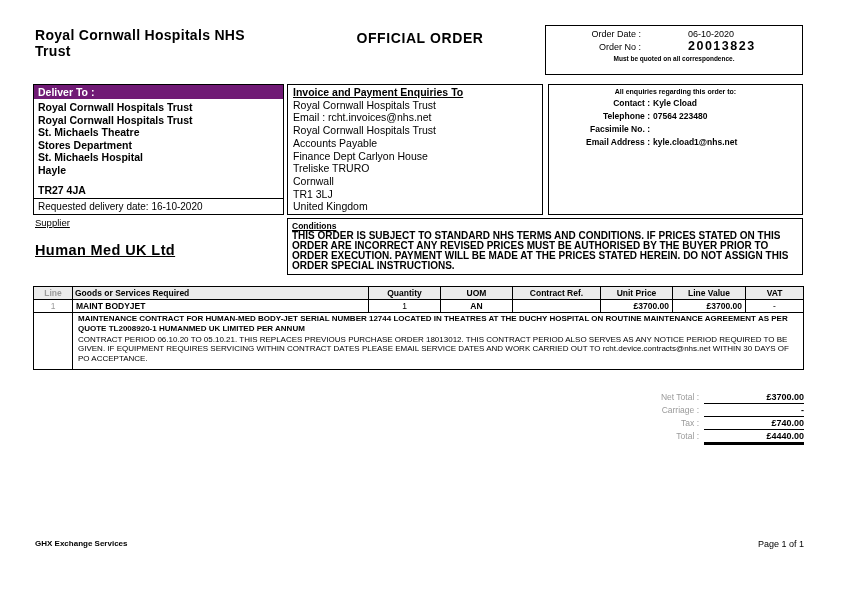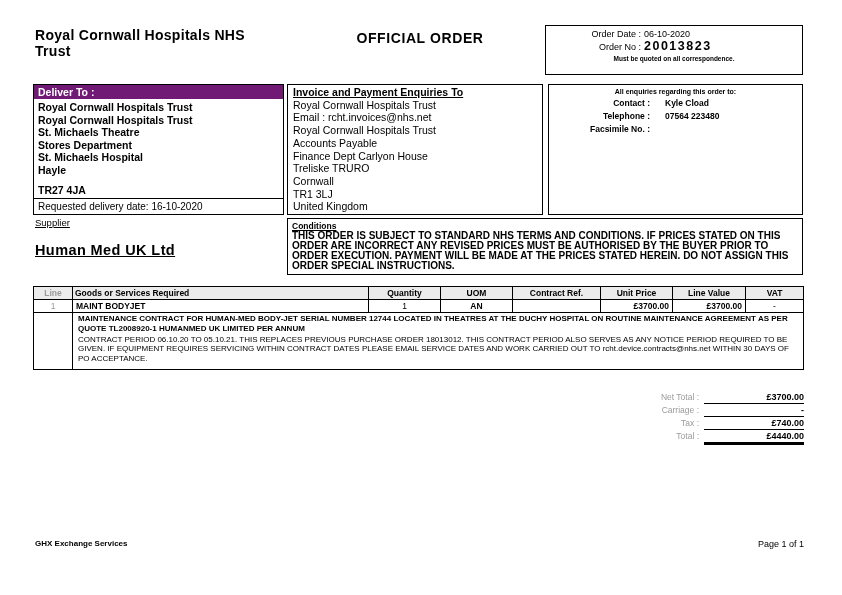--- a/index.html
+++ b/index.html
@@ -5,40 +5,40 @@
   * { margin:0; padding:0; box-sizing:border-box; }
   html,body { background:#fff; }
   body { font-family:"Liberation Sans", sans-serif; color:#000; }
   .page { position:relative; width:842px; height:595px; background:#fff; overflow:hidden; }
 
   
   .trust-name { position:absolute; left:35px; top:27px; width:245px; font-size:14px; font-weight:bold; line-height:16px; letter-spacing:.3px; }
   .doc-title  { position:absolute; left:300px; top:30px; width:240px; text-align:center; font-size:14px; font-weight:bold; letter-spacing:.6px; }
 
   .order-box { position:absolute; left:545px; top:25px; width:258px; height:50px; border:1px solid #000; padding:3px 6px 0 6px; }
-  .ob-row { display:grid; grid-template-columns:92px 1fr; align-items:baseline; }
+  .ob-row { display:grid; grid-template-columns:92px 1fr; align-items:baseline;gap:44px; }
   .ob-label { text-align:right; font-size:9px; padding-right:3px; }
   .ob-value { font-size:9px; }
   .ob-orderno { font-size:12.5px; font-weight:bold; letter-spacing:1.5px; }
   .ob-note { margin-top:2px; text-align:center; font-size:6.5px; font-weight:bold; }
 
   
   .info-box { position:absolute; top:84px; border:1px solid #000; background:#fff; }
   .deliver-box { left:33px; width:251px; height:131px; display:flex; flex-direction:column; }
   .deliver-head { background:#701a75; color:#fff; font-weight:bold; font-size:10.5px; padding:1px 4px; }
   .deliver-lines { flex:1; padding:2px 4px; font-weight:bold; font-size:10.5px; line-height:12.6px; }
   .gap-top { margin-top:7px; }
   .deliver-req { border-top:1px solid #000; padding:2px 4px 3px 4px; font-size:10px; }
 
   .invoice-box { left:287px; width:256px; height:131px; padding:1px 5px; font-size:10.5px; line-height:12.7px; }
   .invoice-head { font-weight:bold; text-decoration:underline; font-size:10.5px; }
 
   .enq-box { left:548px; width:255px; height:131px; padding-top:3px; font-size:8.5px; }
   .enq-head { text-align:center; font-size:7px; font-weight:bold; margin-bottom:2px; }
-  .enq-row { display:grid; grid-template-columns:104px 1fr; line-height:13px;gap:12px; }
+  .enq-row { display:grid; grid-template-columns:104px 1fr; line-height:13px; }
   .enq-label { text-align:right; font-weight:bold; padding-right:3px; }
   .enq-value { font-weight:bold; }
 
   
   .supplier-wrap { position:absolute; left:35px; top:217px; }
   .supplier-head { font-size:9.5px; font-weight:normal; text-decoration:underline; }
   .supplier-name { margin-top:14px; font-size:14.5px; font-weight:bold; text-decoration:underline; letter-spacing:.4px; }
 
   
   .cond-box { position:absolute; left:287px; top:218px; width:516px; height:57px; border:1px solid #000; padding:2px 4px; }
@@ -124,20 +124,24 @@
       <span class="enq-label">Contact :</span>
       <span class="enq-value">Kyle Cload</span>
     </div>
     <div class="enq-row">
       <span class="enq-label">Telephone :</span>
       <span class="enq-value">07564 223480</span>
     </div>
     <div class="enq-row">
       <span class="enq-label">Facsimile No. :</span>
       <span class="enq-value"></span>
+    </div>
+    <div class="enq-row">
+      <span class="enq-label">Email Address :</span>
+      <span class="enq-value">kyle.cload1@nhs.net</span>
     </div>
   </div>
 
   <div class="supplier-wrap">
     <div class="supplier-head">Supplier</div>
     <div class="supplier-name">Human Med UK Ltd</div>
   </div>
 
   <div class="cond-box">
     <div class="cond-head">Conditions</div>

